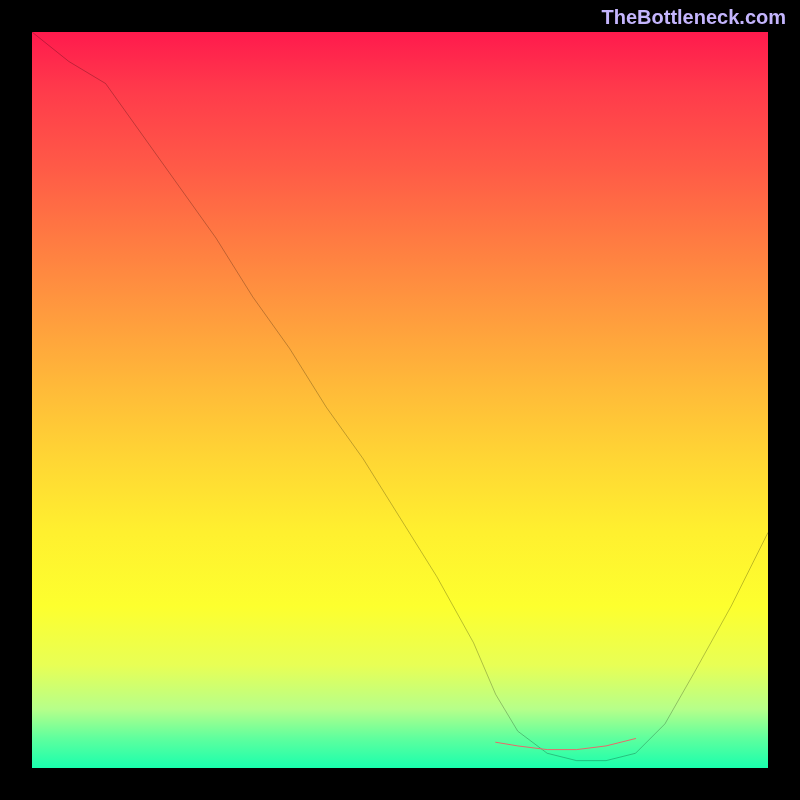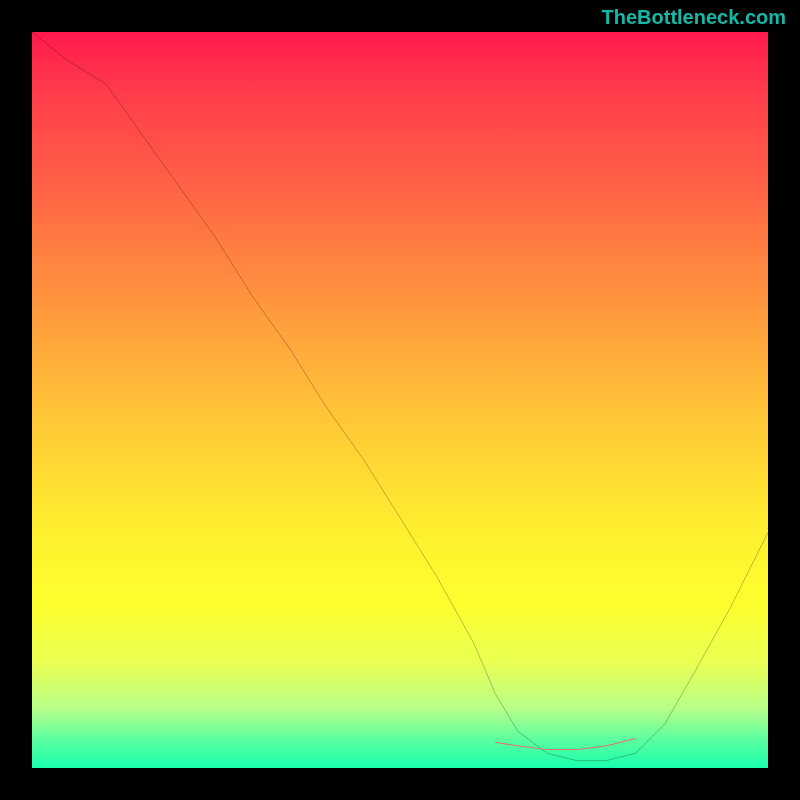--- a/index.html
+++ b/index.html
@@ -7,21 +7,21 @@
     width: 800px;
     height: 800px;
     background: #000;
     position: relative;
     font-family: Arial, sans-serif;
   }
   .watermark {
     position: absolute;
     top: 6px;
     right: 14px;
-    color: #14b8a6;
+    color: #c4b5fd;
     font-size: 20px;
     font-weight: bold;
     z-index: 10;
   }
   .plot-area {
     position: absolute;
     left: 32px;
     top: 32px;
     width: 736px;
     height: 736px;

